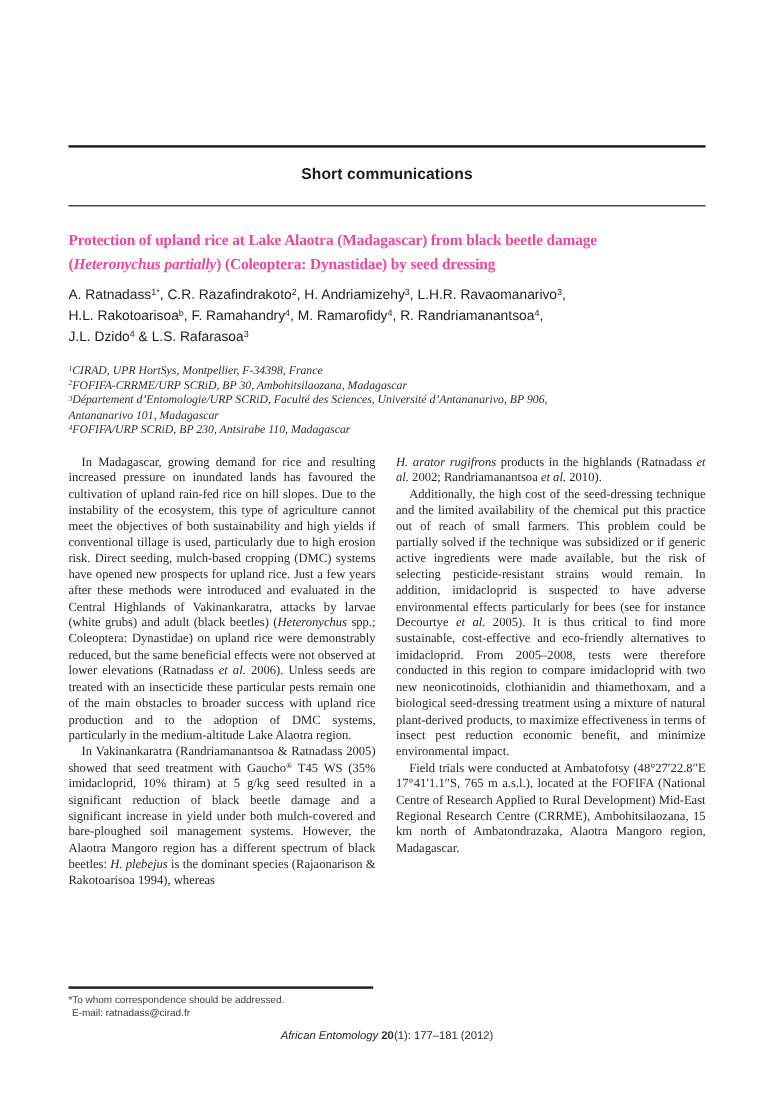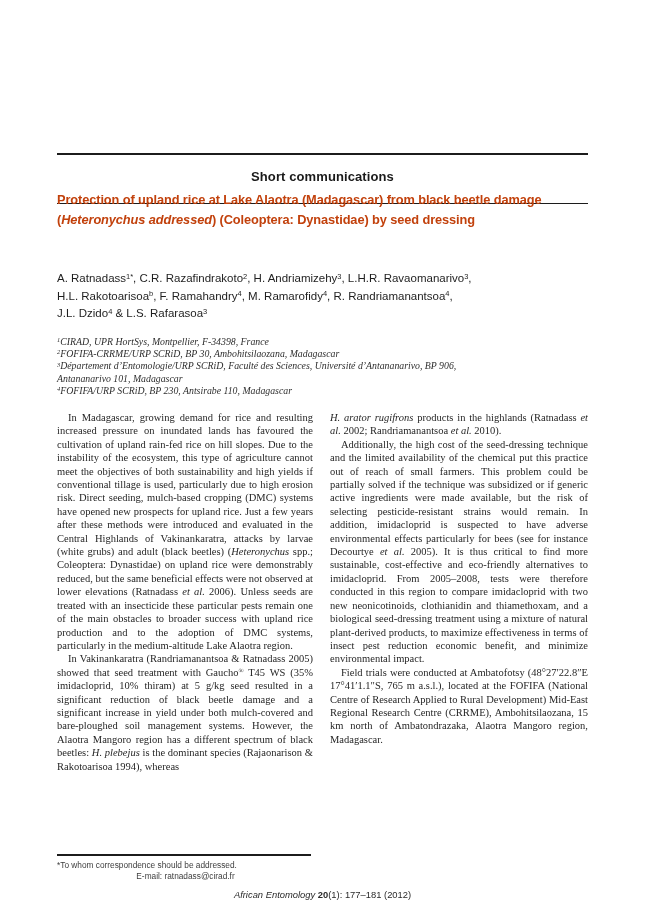--- a/index.html
+++ b/index.html
@@ -4,36 +4,36 @@
 <style>
   html,body{margin:0;padding:0;background:#e8e8e8;}
   .page{
     position:relative;
     width:645px;height:912px;
     background:#ffffff;
     font-family:"Liberation Serif", serif;
     color:#222;
     overflow:hidden;
   }
-  .abs{position:absolute;margin-top:32px;}
+  .abs{position:absolute;}
   .rule{background:#1c1c1c;}
   .rule-top{left:57px;top:121px;width:531px;height:2px;}
   .rule-mid{left:57px;top:171px;width:531px;height:1px;}
   .section-heading{
     left:57px;top:137px;width:531px;
     text-align:center;
     font-family:"Liberation Sans", sans-serif;
     font-weight:bold;font-size:13px;color:#1a1a1a;
     letter-spacing:0.1px;
   }
   .article-title{
     left:57px;top:190px;width:534px;
-    font-family:Liberation Sans, sans-serif;
+    font-family:Liberation Serif, serif;
     font-weight:bold;font-size:12.8px;line-height:20px;
-    color:#c2410c;letter-spacing:-0.1px;
+    color:#ec4899;letter-spacing:-0.1px;
   }
   .authors{
     left:57px;top:238px;width:531px;
     font-family:"Liberation Sans", sans-serif;
     font-size:11.5px;line-height:17.5px;color:#1e1e1e;
   }
   .affiliations{
     left:57px;top:304px;width:531px;
     font-style:italic;font-size:9.8px;line-height:12.2px;color:#2e2e2e;
   }
@@ -46,21 +46,21 @@
   .col-left{left:57px;top:379px;width:256px;height:441px;}
   .col-right{left:330px;top:379px;width:258px;height:477px;}
   .para{margin:0;}
   .para.indent{text-indent:11px;}
   .footnote-rule{left:57px;top:822px;width:254px;height:2px;}
   .footnote{
     left:57px;top:828px;width:254px;
     font-family:"Liberation Sans", sans-serif;
     font-size:8.3px;line-height:10.6px;color:#3d3d3d;
   }
-  .footnote .fn2{padding-left:3px;text-align:center;}
+  .footnote .fn2{padding-left:3px;}
   .page-footer{
     left:57px;top:857px;width:531px;
     text-align:center;
     font-family:"Liberation Sans", sans-serif;
     font-size:9.4px;color:#2a2a2a;
   }
   sup{font-size:65%;vertical-align:baseline;position:relative;top:-0.45em;line-height:0;}
   .it{font-style:italic;}
   .bd{font-weight:bold;}
 </style>
@@ -68,21 +68,21 @@
 <body>
 
 <div class="page">
 
   <div class="abs rule rule-top"></div>
 
   <div class="abs section-heading">Short communications</div>
 
   <div class="abs rule rule-mid"></div>
 
-  <h1 class="abs article-title" style="margin:0;"><span>Protection of upland rice at Lake Alaotra (Madagascar) from black beetle damage</span><br><span>(</span><span class="it">Heteronychus addressed</span><span>) (Coleoptera: Dynastidae) by seed dressing</span></h1>
+  <h1 class="abs article-title" style="margin:0;"><span>Protection of upland rice at Lake Alaotra (Madagascar) from black beetle damage</span><br><span>(</span><span class="it">Heteronychus partially</span><span>) (Coleoptera: Dynastidae) by seed dressing</span></h1>
 
   <div class="abs authors"><span>A. Ratnadass</span><sup>1*</sup><span>, C.R. Razafindrakoto</span><sup>2</sup><span>, H. Andriamizehy</span><sup>3</sup><span>, L.H.R. Ravaomanarivo</span><sup>3</sup><span>,</span><br><span>H.L. Rakotoarisoa</span><sup>b</sup><span>, F. Ramahandry</span><sup>4</sup><span>, M. Ramarofidy</span><sup>4</sup><span>, R. Randriamanantsoa</span><sup>4</sup><span>,</span><br><span>J.L. Dzido</span><sup>4</sup><span> &amp; L.S. Rafarasoa</span><sup>3</sup></div>
 
   <div class="abs affiliations">
     <p class="aff-line"><sup>1</sup><span>CIRAD, UPR HortSys, Montpellier, F-34398, France</span></p>
     <p class="aff-line"><sup>2</sup><span>FOFIFA-CRRME/URP SCRiD, BP 30, Ambohitsilaozana, Madagascar</span></p>
     <p class="aff-line"><sup>3</sup><span>Département d’Entomologie/URP SCRiD, Faculté des Sciences, Université d’Antananarivo, BP 906,</span><br><span> Antananarivo 101, Madagascar</span></p>
     <p class="aff-line"><sup>4</sup><span>FOFIFA/URP SCRiD, BP 230, Antsirabe 110, Madagascar</span></p>
   </div>
 

